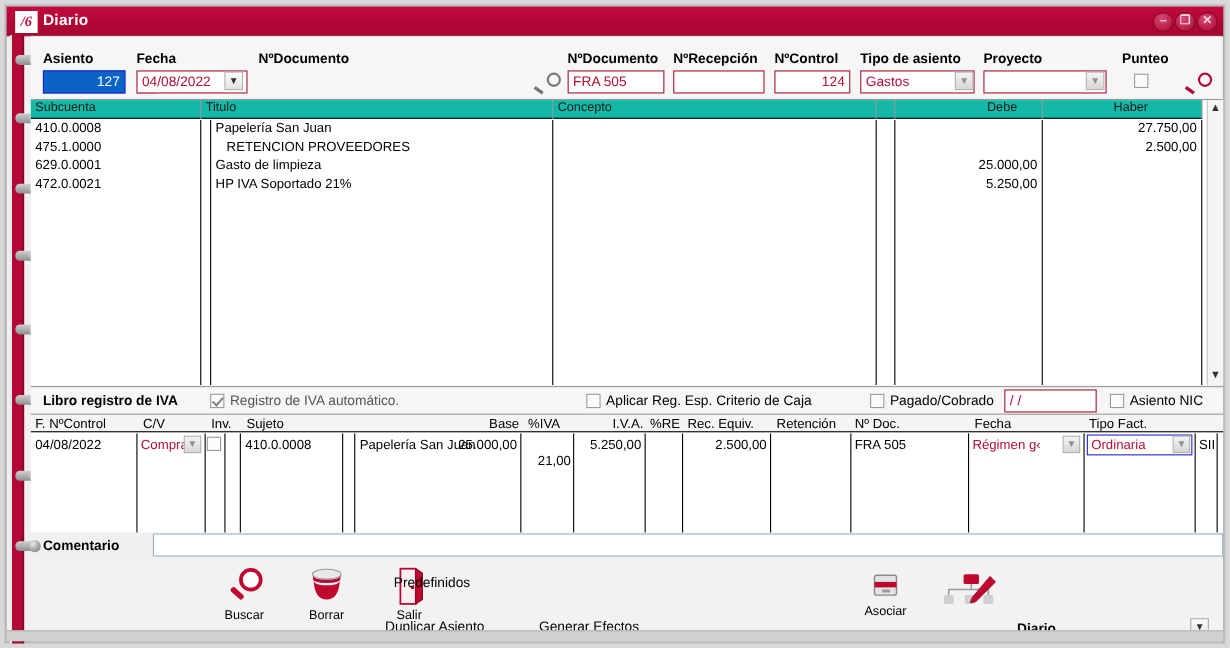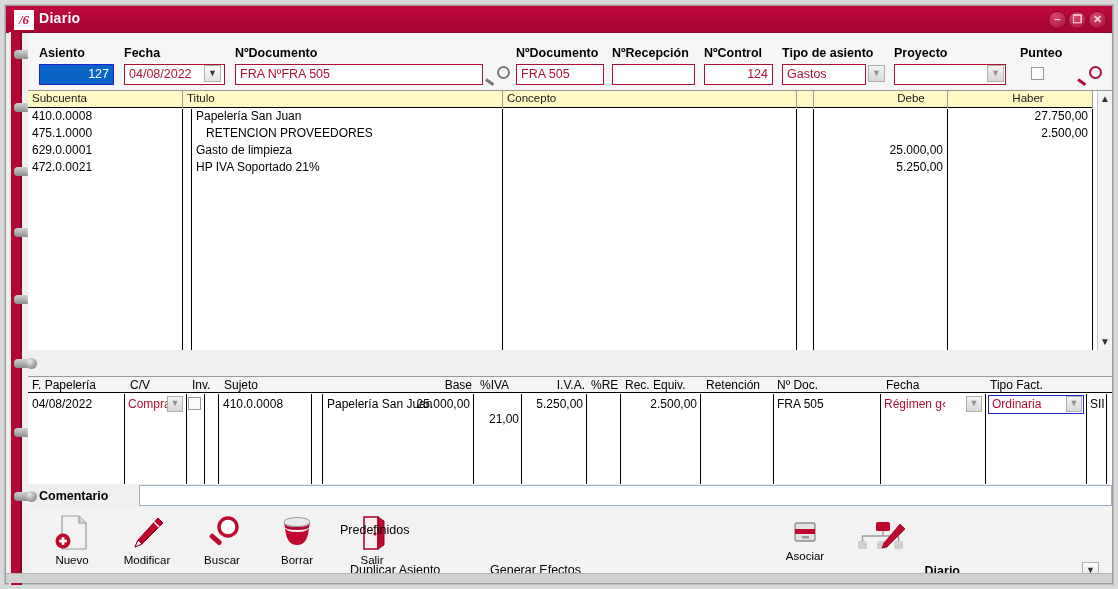--- a/index.html
+++ b/index.html
@@ -102,21 +102,21 @@
     border:solid #8a8a8a;border-width:0 2px 2px 0;transform:rotate(42deg);
   }
 
   
   #grid{
     position:absolute;left:22px;top:84px;width:1084px;height:260px;
     background:#fff;border-top:1px solid #9a9a9a;box-sizing:border-box;
   }
   #grid-head{
     position:absolute;left:0;top:0;width:1065px;height:17px;
-    background:#fef9c3;border-bottom:1px solid #000;box-sizing:border-box;
+    background:#14b8a6;border-bottom:1px solid #000;box-sizing:border-box;
   }
   .ghcell{position:absolute;top:1px;font-size:11.5px;color:#1a1a1a;white-space:nowrap;}
   .gvline{position:absolute;top:0;width:1px;background:#9a9a9a;}
   .gvline.body{background:#000;}
   #grid-body{position:absolute;left:0;top:18px;width:1065px;bottom:0;}
   .grow{position:absolute;left:0;width:100%;height:17px;}
   .gcell{position:absolute;font-size:12px;color:#000;white-space:nowrap;}
   .gcell.r{text-align:right;}
   #gscroll{
     position:absolute;right:0;top:0;width:15px;height:100%;
@@ -200,37 +200,36 @@
     <div id="spin">
       <div class="chev up"></div>
       <div class="chev dn"></div>
     </div>
 
     <div class="flabel" style="left:96px;top:13px">Fecha</div>
     <div class="ffield" style="left:96px;top:31px;width:101px">04/08/2022</div>
     <div class="combo-arrow dark" style="left:176px;top:32px">▼</div>
 
     <div class="flabel" style="left:207px;top:13px">NºDocumento</div>
-    <div class="ffield" style="left:207px;top:31px;width:248px">FRA NºFRA 505</div>
     <div class="magnifier" style="left:458px;top:33px;width:24px;height:16px">
       <span class="ring"></span>
         <span class="hdl"></span>
     </div>
 
     <div class="flabel" style="left:488px;top:13px">NºDocumento</div>
     <div class="ffield" style="left:488px;top:31px;width:88px">FRA 505</div>
 
     <div class="flabel" style="left:584px;top:13px">NºRecepción</div>
     <div class="ffield" style="left:584px;top:31px;width:83px"></div>
 
     <div class="flabel" style="left:676px;top:13px">NºControl</div>
     <div class="ffield num" style="left:676px;top:31px;width:69px">124</div>
 
     <div class="flabel" style="left:754px;top:13px">Tipo de asiento</div>
-    <div class="ffield" style="left:754px;top:31px;width:84px">Gastos</div>
+    <div class="ffield" style="left:754px;top:31px;width:104px">Gastos</div>
     <div class="combo-arrow" style="left:840px;top:32px">▼</div>
 
     <div class="flabel" style="left:866px;top:13px">Proyecto</div>
     <div class="ffield" style="left:866px;top:31px;width:112px"></div>
     <div class="combo-arrow" style="left:959px;top:32px">▼</div>
 
     <div class="flabel" style="left:992px;top:13px">Punteo</div>
     <div class="chkbox" style="left:1003px;top:34px"></div>
     <div class="magnifier red" style="left:1050px;top:33px;width:24px;height:16px">
       <span class="ring"></span>
@@ -292,24 +291,40 @@
         <div class="gcell r" style="left:923px;width:137px"></div>
       </div>
     </div>
 
     <div id="gscroll">
       <div class="sarrow" style="top:0px">▲</div>
       <div class="sarrow" style="bottom:0px">▼</div>
     </div>
   </div>
 
+  <div id="ivabar">
+    <div class="flabel" style="left:11px;top:5px">Libro registro de IVA</div>
+    <div class="chkbox checked" style="left:163px;top:6px"></div>
+    <div style="position:absolute;left:181px;top:5px;font-size:12.5px;color:#555">Registro de IVA automático.</div>
+
+    <div class="chkbox" style="left:505px;top:6px"></div>
+    <div style="position:absolute;left:523px;top:5px;font-size:12.5px">Aplicar Reg. Esp. Criterio de Caja</div>
+
+    <div class="chkbox" style="left:763px;top:6px"></div>
+    <div style="position:absolute;left:781px;top:5px;font-size:12.5px">Pagado/Cobrado</div>
+
+    <div class="ffield" style="left:885px;top:2px;width:84px">/  /</div>
+
+    <div class="chkbox" style="left:981px;top:6px"></div>
+    <div style="position:absolute;left:999px;top:5px;font-size:12.5px">Asiento NIC</div>
+  </div>
 
   <div id="ivagrid">
     <div id="ivahead">
-      <div class="ivacell" style="left:4px;top:1px">F. Papelería</div>
+      <div class="ivacell" style="left:4px;top:1px">F. NºControl</div>
       <div class="ivacell" style="left:102px;top:1px">C/V</div>
       <div class="ivacell" style="left:164px;top:1px">Inv.</div>
       <div class="ivacell" style="left:196px;top:1px">Sujeto</div>
       <div class="ivacell r" style="left:370px;top:1px;width:74px">Base</div>
       <div class="ivacell" style="left:452px;top:1px">%IVA</div>
       <div class="ivacell r" style="left:495px;top:1px;width:62px">I.V.A.</div>
       <div class="ivacell" style="left:563px;top:1px">%RE</div>
       <div class="ivacell" style="left:597px;top:1px">Rec. Equiv.</div>
       <div class="ivacell" style="left:678px;top:1px">Retención</div>
       <div class="ivacell" style="left:749px;top:1px">Nº Doc.</div>
@@ -354,43 +369,21 @@
         <div class="ivacell" style="left:1062px;top:3px">SII</div>
       </div>
     </div>
   </div>
 
   <div id="comentario-label">Comentario</div>
   <div id="comentario-input" placeholder=""></div>
 
   <div id="toolbar">
 
-    <div class="tbtn" style="left:7px">
-      <div class="ico">
-        <svg width="40" height="38" viewBox="0 0 40 38">
-          <path d="M10 2 h17 l7 7 v26 h-24 z" fill="#f2f2f2" stroke="#9a9a9a" stroke-width="1.2"></path>
-          <path d="M27 2 v7 h7" fill="#d8d8d8" stroke="#9a9a9a" stroke-width="1.2"></path>
-          <circle cx="11" cy="27" r="7.5" fill="#c0082f"></circle>
-          <rect x="7.2" y="25.6" width="7.6" height="2.8" fill="#fff"></rect>
-          <rect x="9.6" y="23.2" width="2.8" height="7.6" fill="#fff"></rect>
-        </svg>
-      </div>
-      <div class="cap">Nuevo</div>
-    </div>
-
-    <div class="tbtn" style="left:82px">
-      <div class="ico">
-        <svg width="40" height="38" viewBox="0 0 40 38">
-          <path d="M31 4 L36 9 L15 30 L8 33 L11 26 Z" fill="#c0082f" stroke="#8d062a" stroke-width="1"></path>
-          <path d="M11 26 L15 30 L8 33 Z" fill="#f0f0f0" stroke="#8d062a" stroke-width="1"></path>
-          <path d="M27 8 L32 13" stroke="#fff" stroke-width="1.6"></path>
-        </svg>
-      </div>
-      <div class="cap">Modificar</div>
-    </div>
+
 
     <div class="tbtn" style="left:157px">
       <div class="ico">
         <svg width="40" height="38" viewBox="0 0 40 38">
           <circle cx="26" cy="13" r="9" fill="#fff" stroke="#c0082f" stroke-width="3.4"></circle>
           <rect x="7" y="23" width="14" height="5" rx="2" fill="#c0082f" transform="rotate(42 14 25)"></rect>
         </svg>
       </div>
       <div class="cap">Buscar</div>
     </div>
@@ -410,21 +403,21 @@
       <div class="ico">
         <svg width="40" height="38" viewBox="0 0 40 38">
           <ellipse cx="20" cy="8" rx="13" ry="4.5" fill="#e9e9e9" stroke="#9a9a9a" stroke-width="1"></ellipse>
           <path d="M7.5 9 q0 4 12.5 4 t12.5 -4 v3 q0 4 -12.5 4 t-12.5 -4 z" fill="#b10836"></path>
           <path d="M8 13 q1 18 12 18 t12 -18 q0 5 -12 5 t-12 -5 z" fill="#c0082f"></path>
         </svg>
       </div>
       <div class="cap">Borrar</div>
     </div>
 
-    <div class="tlink" style="left:312px;top:15px">
+    <div class="tlink" style="left:330px;top:15px">
       <span>Predefinidos</span>
     </div>
     <div class="tlink" style="left:322px;top:55px">
       <span>Duplicar Asiento</span>
     </div>
     <div class="tlink" style="left:462px;top:55px">
       <span>Generar Efectos</span>
     </div>
 
     <div class="tbtn" style="left:742px;top:12px;width:70px">

